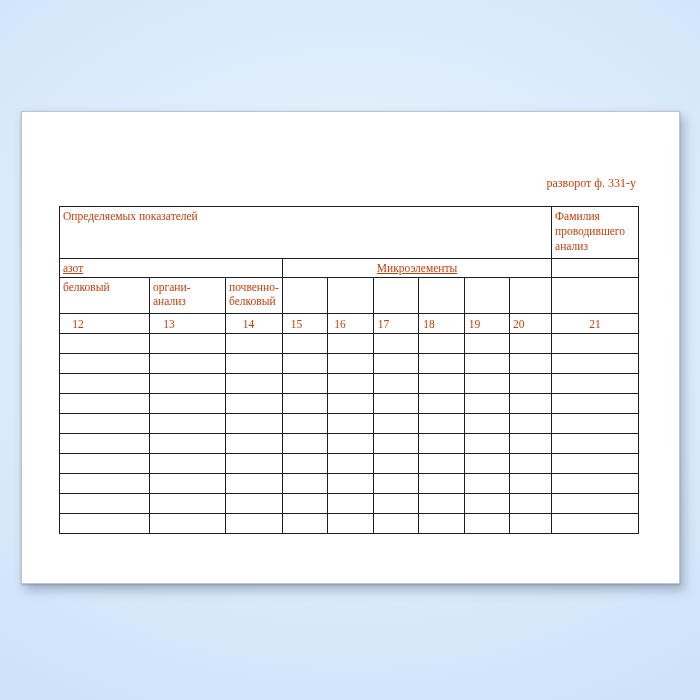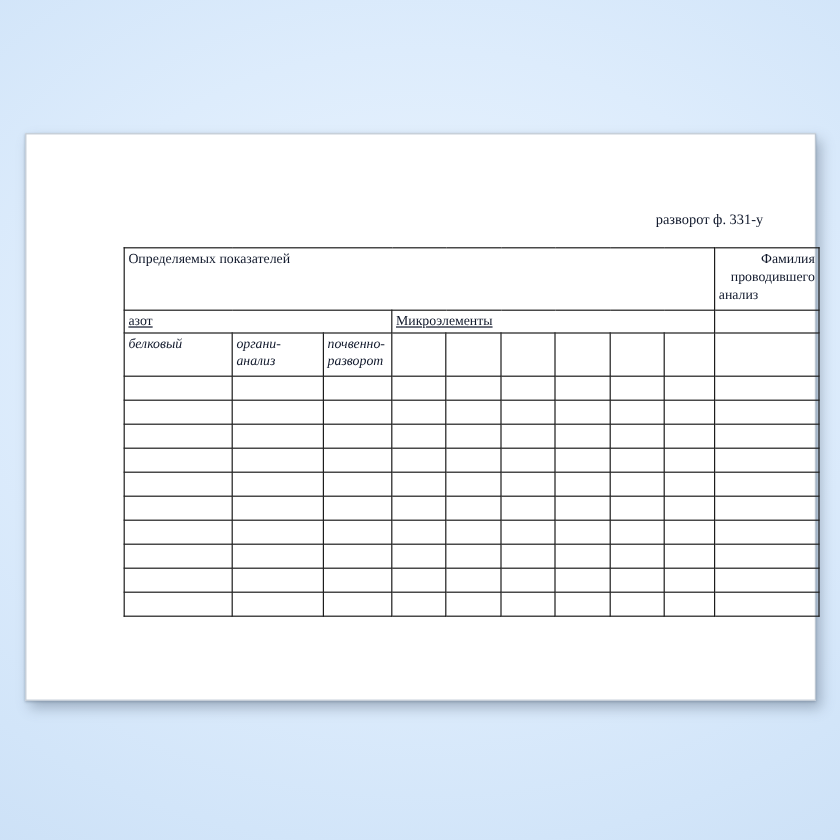--- a/index.html
+++ b/index.html
@@ -4,21 +4,21 @@
 <style>
   html, body { margin: 0; padding: 0; }
   .canvas {
     position: relative;
     width: 700px;
     height: 700px;
     overflow: hidden;
     background: radial-gradient(120% 95% at 50% 42%,
                 #ecf5fe 0%, #ddecfc 38%, #d2e5f9 62%, #c2d9f2 100%);
     font-family: "Liberation Serif", "DejaVu Serif", serif;
-    color: #0f172a;
+    color: #c2410c;
   }
   .page {
     position: absolute;
     left: 21px;
     top: 111px;
     width: 659px;
     height: 473px;
     background: #ffffff;
     border: 1px solid #bcc6d1;
     box-shadow: 0 1px 2px rgba(100,115,135,0.45),
@@ -33,44 +33,43 @@
     line-height: 14px;
     white-space: nowrap;
   }
   table.form-table {
     position: absolute;
     left: 37px;
     top: 94px;
     width: 579px;
     border-collapse: collapse;
     table-layout: fixed;
-    margin-left: 44px;
   }
   table.form-table td {
     border: 1px solid #1d1d1d;
     vertical-align: top;
     font-size: 11.5px;
     line-height: 14px;
     padding: 2px 3px;
     overflow: hidden;
     box-sizing: border-box;
   }
   tr.r1 td { height: 52px; }
   tr.r2 td { height: 18px; text-decoration: underline; }
   tr.r3 td { height: 36px; }
   tr.r4 td { height: 20px; }
   tr.body-row td { height: 20px; }
 
   td.c-ind  { padding-left: 74px; }
   td.c-fam  { padding-left: 3px; }
-  td.c-fam .fam1 { white-space: pre-line; text-align: right; line-height: 15px; }
+  td.c-fam .fam1 { white-space: pre-line; text-align: left; line-height: 15px; }
   td.c-fam .fam2 { text-align: left; line-height: 15px; }
   td.c-azot { padding-left: 26px; }
-  td.c-micro { padding-right: 76px; }
-  td.c-sub  { white-space: pre-line; font-style: italic; }
+  td.c-micro { text-align: center; padding-right: 76px; }
+  td.c-sub  { white-space: pre-line; }
 
   tr.r4 td { text-align: center; padding-top: 3px; }
   tr.r4 td:nth-child(1)  { padding-right: 56px; }
   tr.r4 td:nth-child(2)  { padding-right: 40px; }
   tr.r4 td:nth-child(3)  { padding-right: 14px; }
   tr.r4 td:nth-child(4)  { padding-right: 20px; }
   tr.r4 td:nth-child(5)  { padding-right: 24px; }
   tr.r4 td:nth-child(6)  { padding-right: 28px; }
   tr.r4 td:nth-child(7)  { padding-right: 28px; }
   tr.r4 td:nth-child(8)  { padding-right: 28px; }
@@ -110,28 +109,40 @@
         <tr class="r2">
           <td class="c-azot" colspan="3">азот</td>
           <td class="c-micro" colspan="6">Микроэлементы</td>
           <td></td>
         </tr>
         <tr class="r3">
           <td class="c-sub">белковый</td>
           <td class="c-sub">органи-
 анализ</td>
           <td class="c-sub">почвенно-
-разворот</td>
-          <td></td>
-          <td></td>
-          <td></td>
-          <td></td>
-          <td></td>
-          <td></td>
-          <td></td>
+белковый</td>
+          <td></td>
+          <td></td>
+          <td></td>
+          <td></td>
+          <td></td>
+          <td></td>
+          <td></td>
+        </tr>
+        <tr class="r4">
+          <td>12</td>
+          <td>13</td>
+          <td>14</td>
+          <td>15</td>
+          <td>16</td>
+          <td>17</td>
+          <td>18</td>
+          <td>19</td>
+          <td>20</td>
+          <td>21</td>
         </tr>
 
       <tr class="body-row">
             <td></td>
             <td></td>
             <td></td>
             <td></td>
             <td></td>
             <td></td>
             <td></td>

